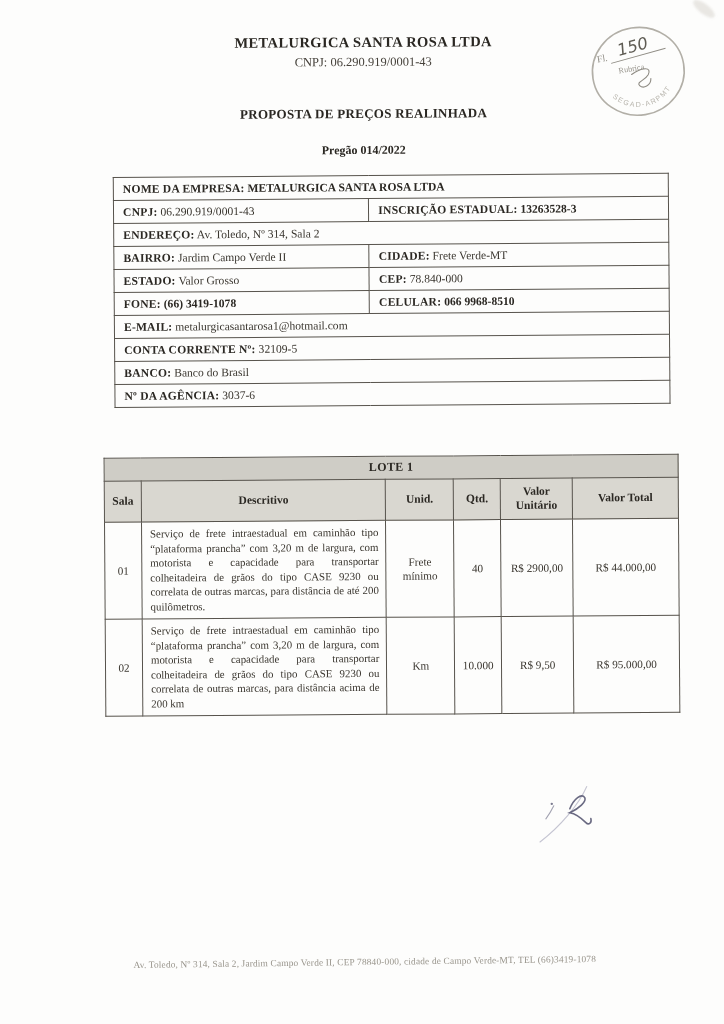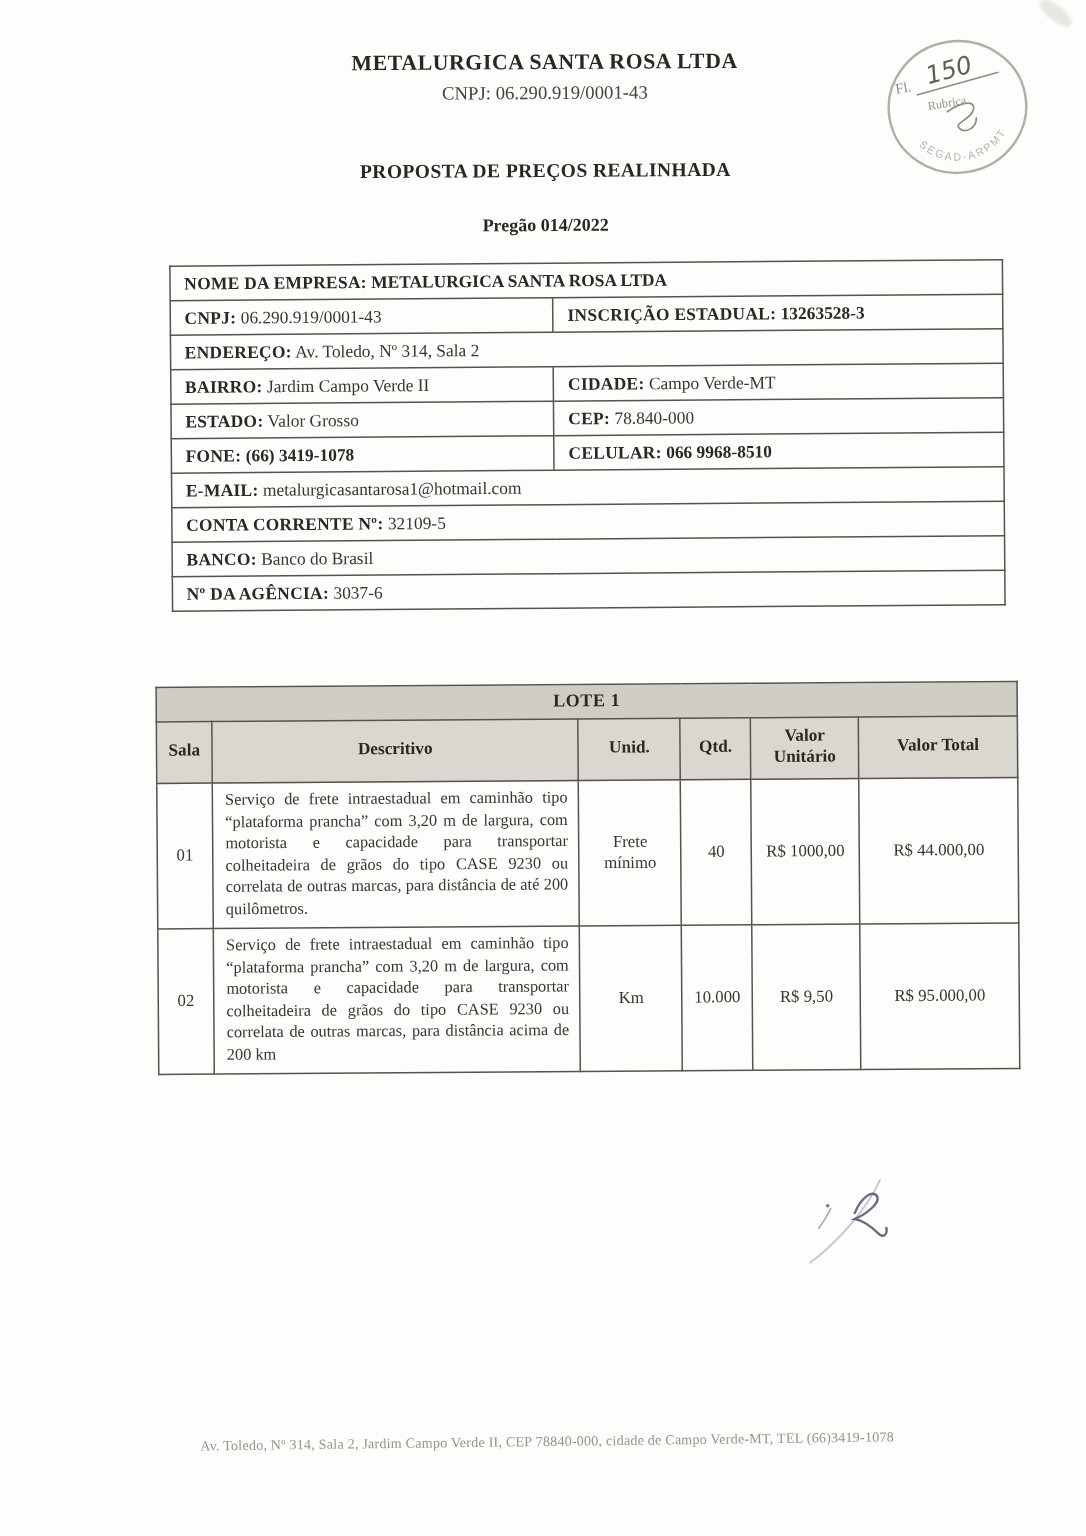--- a/index.html
+++ b/index.html
@@ -127,21 +127,21 @@
         <span>Av. Toledo, Nº 314, Sala 2</span>
       </td>
     </tr>
     <tr>
       <td>
         <b>BAIRRO:</b>
         <span>Jardim Campo Verde II</span>
       </td>
       <td>
         <b>CIDADE:</b>
-        <span>Campo Verde-MT</span>
+        <span>Frete Verde-MT</span>
       </td>
     </tr>
     <tr>
       <td>
         <b>ESTADO:</b>
         <span>Valor Grosso</span>
       </td>
       <td>
         <b>CEP:</b>
         <span>78.840-000</span>
@@ -203,21 +203,21 @@
       <th>Unid.</th>
       <th>Qtd.</th>
       <th>Valor Unitário</th>
       <th>Valor Total</th>
     </tr>
     <tr>
       <td class="cell-center">01</td>
       <td class="cell-desc">Serviço de frete intraestadual em caminhão tipo “plataforma prancha” com 3,20 m de largura, com motorista e capacidade para transportar colheitadeira de grãos do tipo CASE 9230 ou correlata de outras marcas, para distância de até 200 quilômetros.</td>
       <td class="cell-center cell-unit">Frete mínimo</td>
       <td class="cell-center">40</td>
-      <td class="cell-center">R$ 1000,00</td>
+      <td class="cell-center">R$ 2900,00</td>
       <td class="cell-center">R$ 44.000,00</td>
     </tr>
     <tr>
       <td class="cell-center">02</td>
       <td class="cell-desc">Serviço de frete intraestadual em caminhão tipo “plataforma prancha” com 3,20 m de largura, com motorista e capacidade para transportar colheitadeira de grãos do tipo CASE 9230 ou correlata de outras marcas, para distância acima de 200 km</td>
       <td class="cell-center cell-unit">Km</td>
       <td class="cell-center">10.000</td>
       <td class="cell-center">R$ 9,50</td>
       <td class="cell-center">R$ 95.000,00</td>
     </tr>

